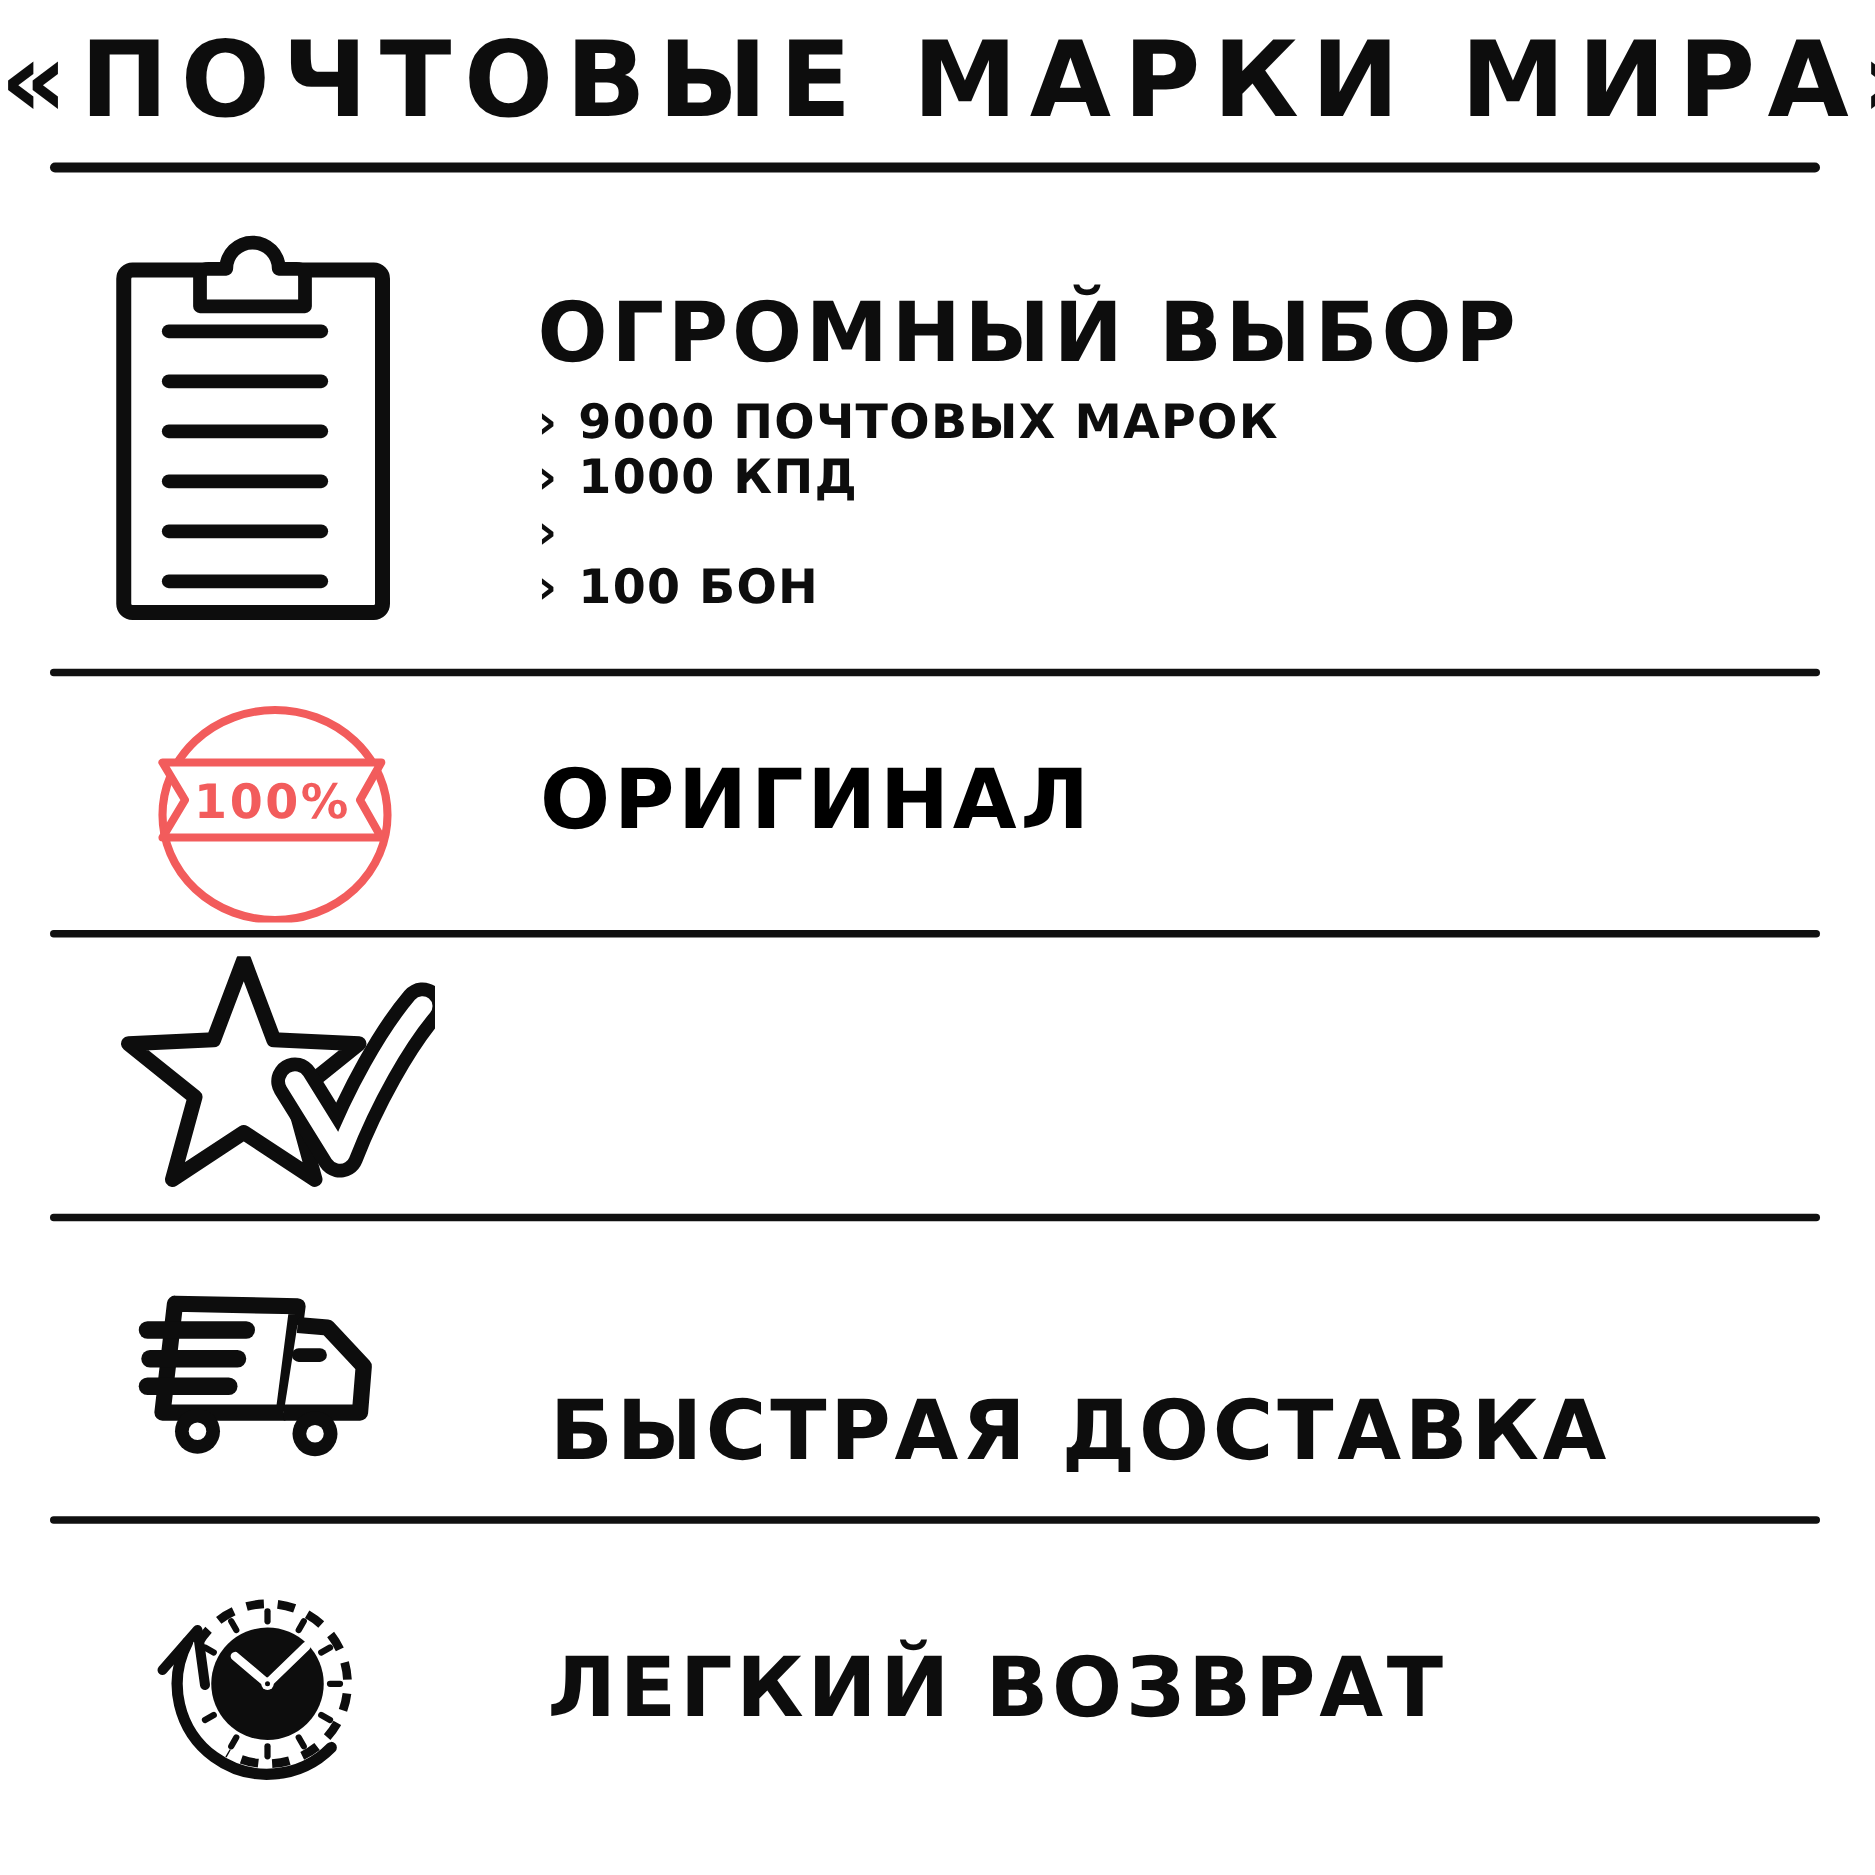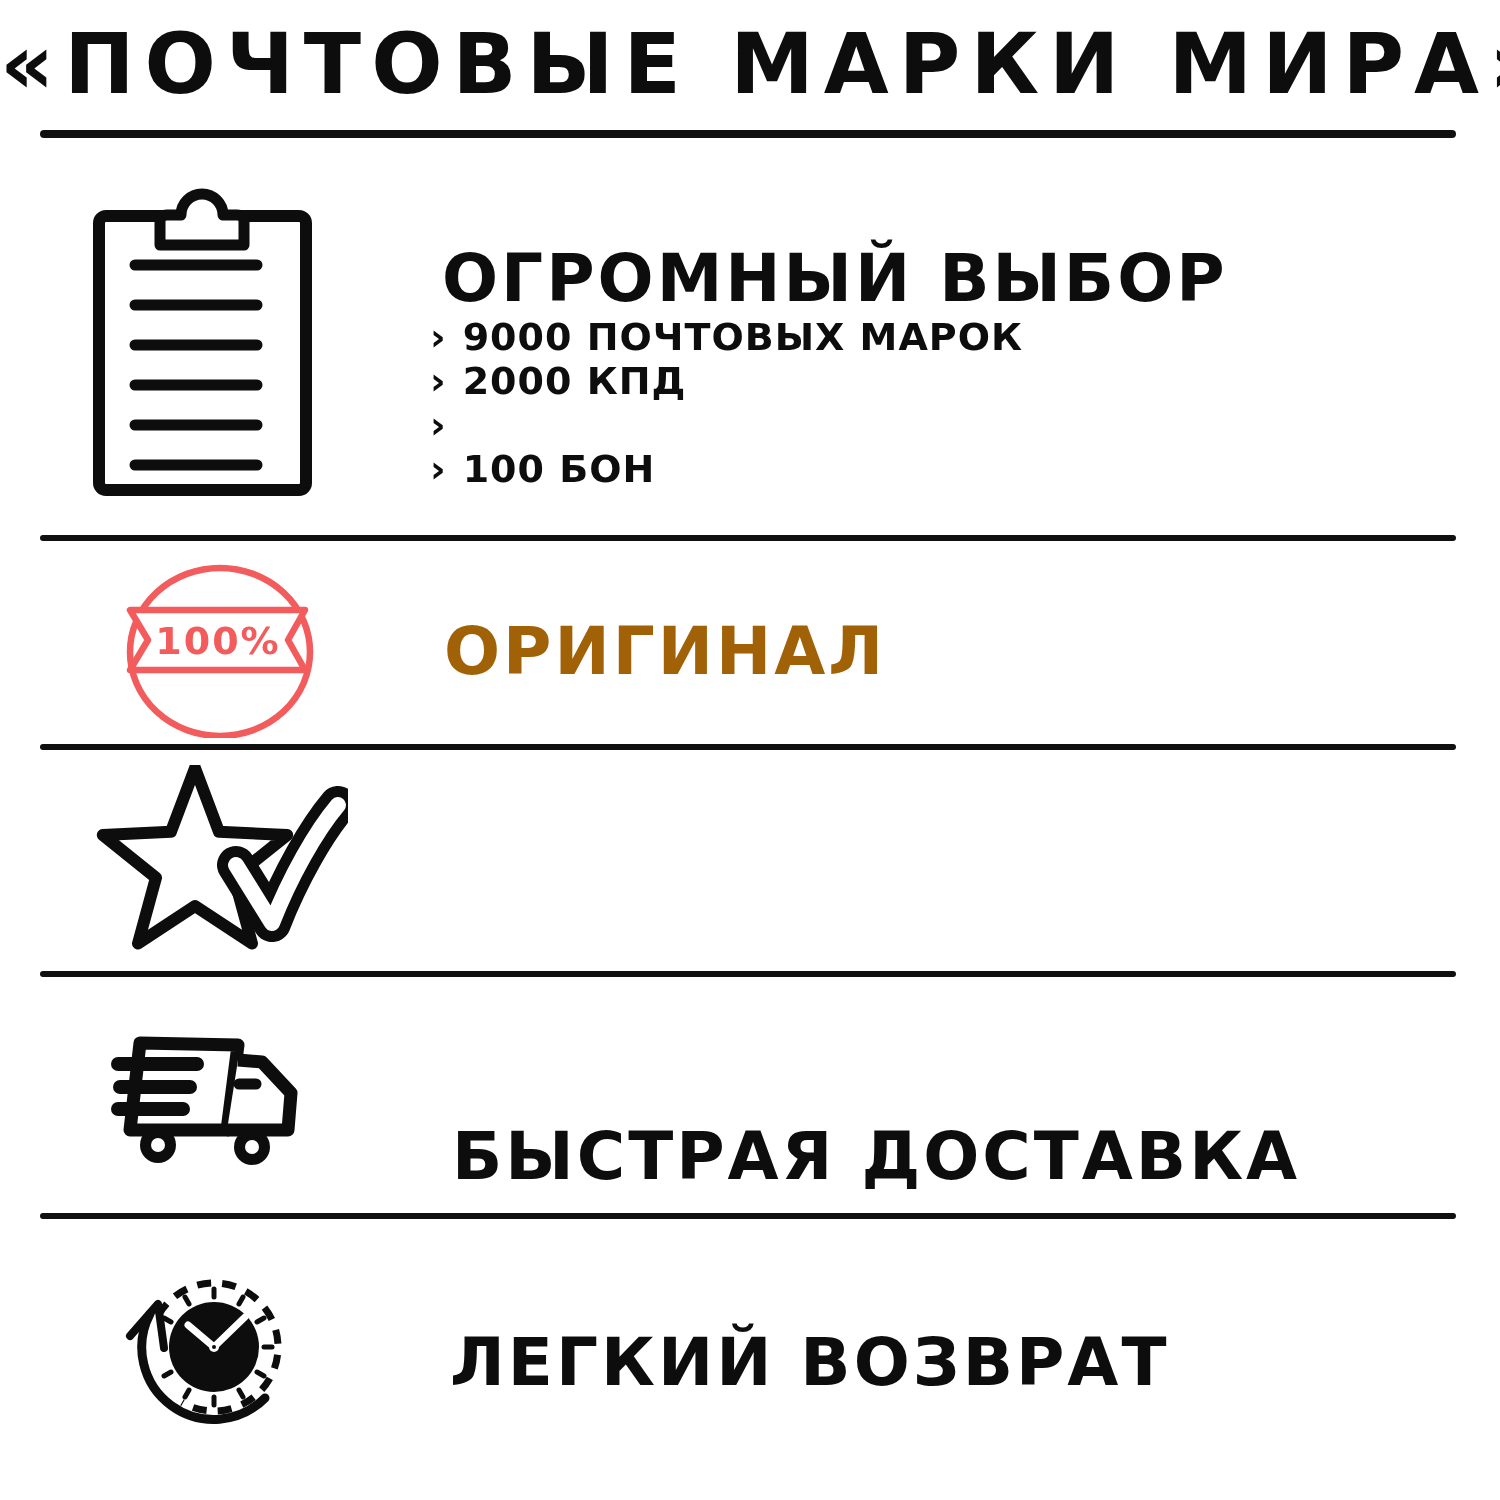--- a/index.html
+++ b/index.html
@@ -13,24 +13,24 @@
     font-size:84px; font-weight:bold; line-height:100px; letter-spacing:10px;
     white-space:nowrap;
   }
   .rule {
     position:absolute; left:40px; width:1416px; height:6px;
     background:#101010; border-radius:3px;
   }
   .rule.thick { height:8px; border-radius:4px; }
   .icon { position:absolute; }
   h2.row-heading {
-    position:absolute; margin:12px; font-size:66px; font-weight:bold;
+    position:absolute; margin:0; font-size:66px; font-weight:bold;
     line-height:66px; letter-spacing:3px; white-space:nowrap; color:#0d0d0d;
   }
-  h2.accent { color:#a16207; }
+  h2.accent { color:#000000; }
   ul.bullets {
     position:absolute; left:430px; top:315px; margin:0; padding:0;
     list-style:none;
   }
   ul.bullets li {
     display:flex; align-items:baseline; height:44px; line-height:44px;
     font-size:38px; font-weight:bold; letter-spacing:1px; white-space:nowrap;
   }
   ul.bullets .marker { margin-right:16px; }
   svg { display:block; }
@@ -56,21 +56,21 @@
     </g>
   </svg>
   <h2 class="row-heading" style="left:430px; top:234px;">ОГРОМНЫЙ ВЫБОР</h2>
   <ul class="bullets">
     <li>
       <span class="marker">›</span>
       <span>9000 ПОЧТОВЫХ МАРОК</span>
     </li>
     <li>
       <span class="marker">›</span>
-      <span>2000 КПД</span>
+      <span>1000 КПД</span>
     </li>
     <li>
       <span class="marker">›</span>
     </li>
     <li>
       <span class="marker">›</span>
       <span>100 БОН</span>
     </li>
   </ul>
 

